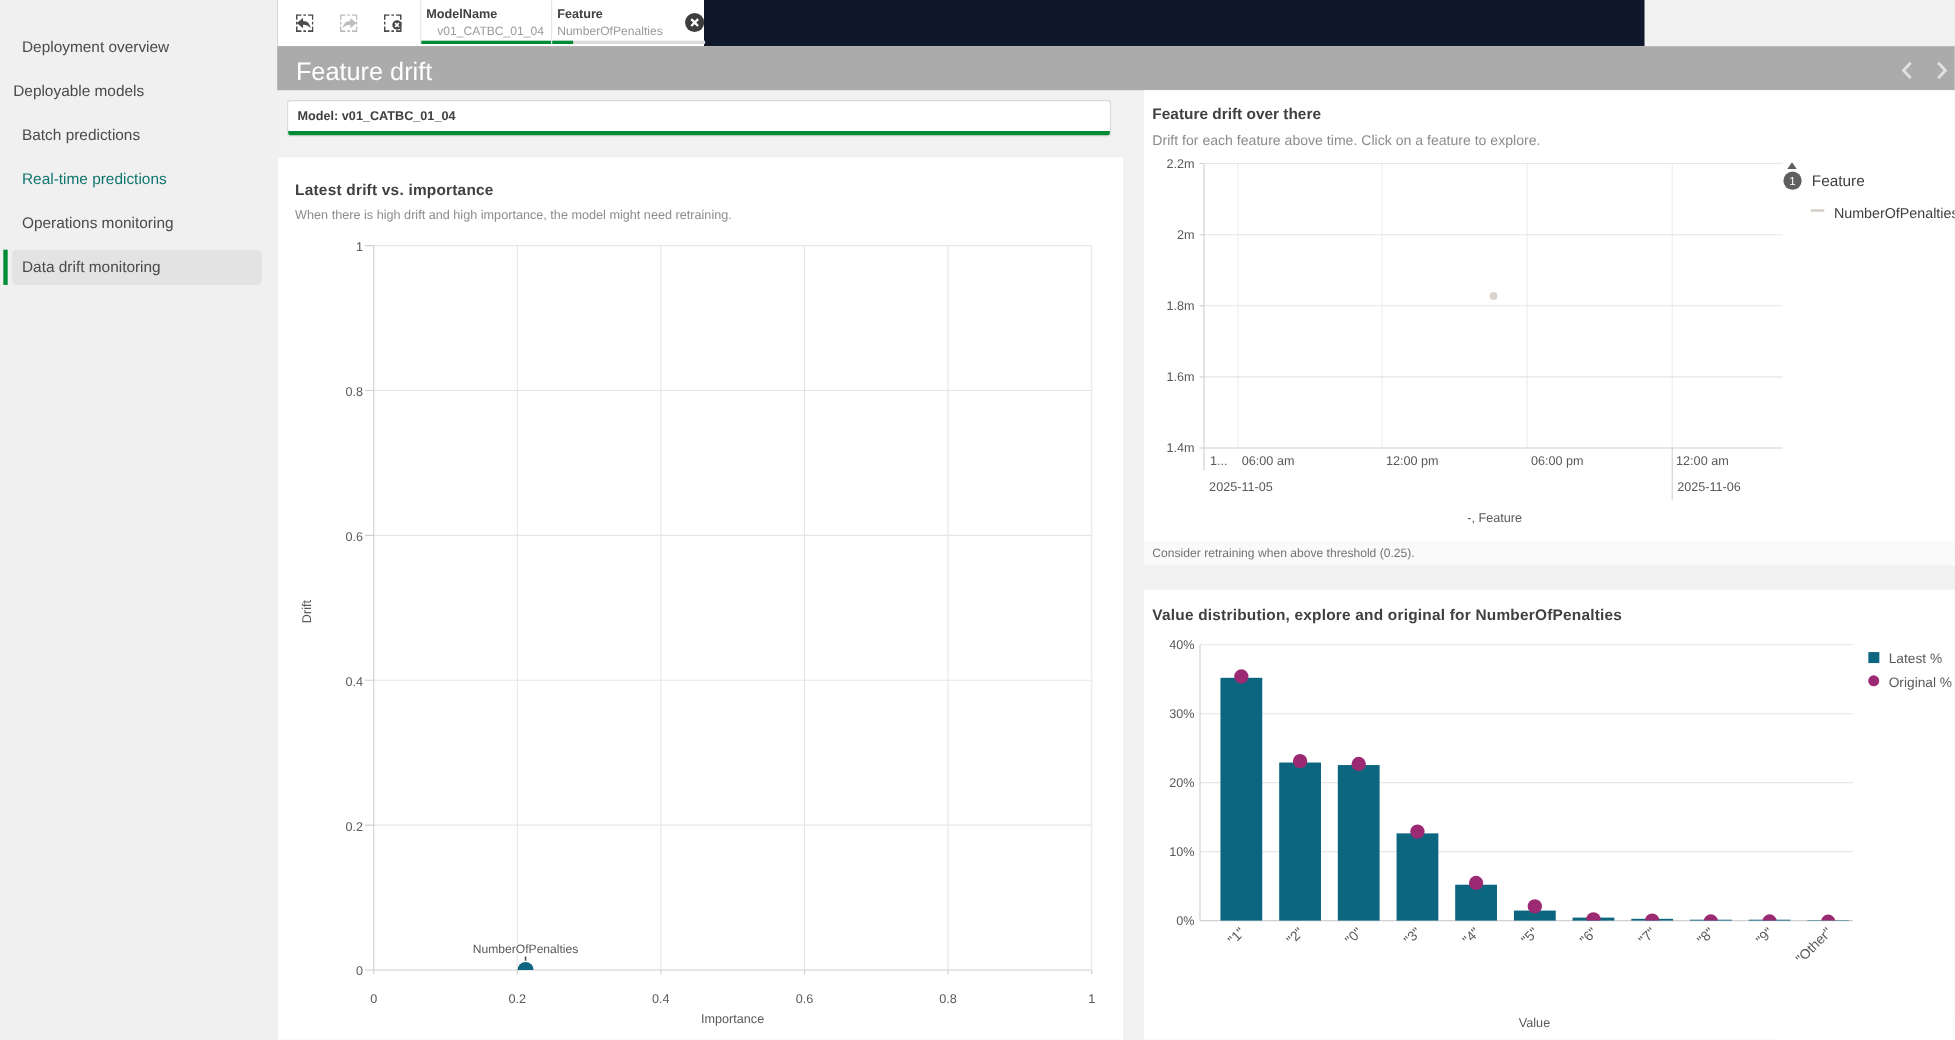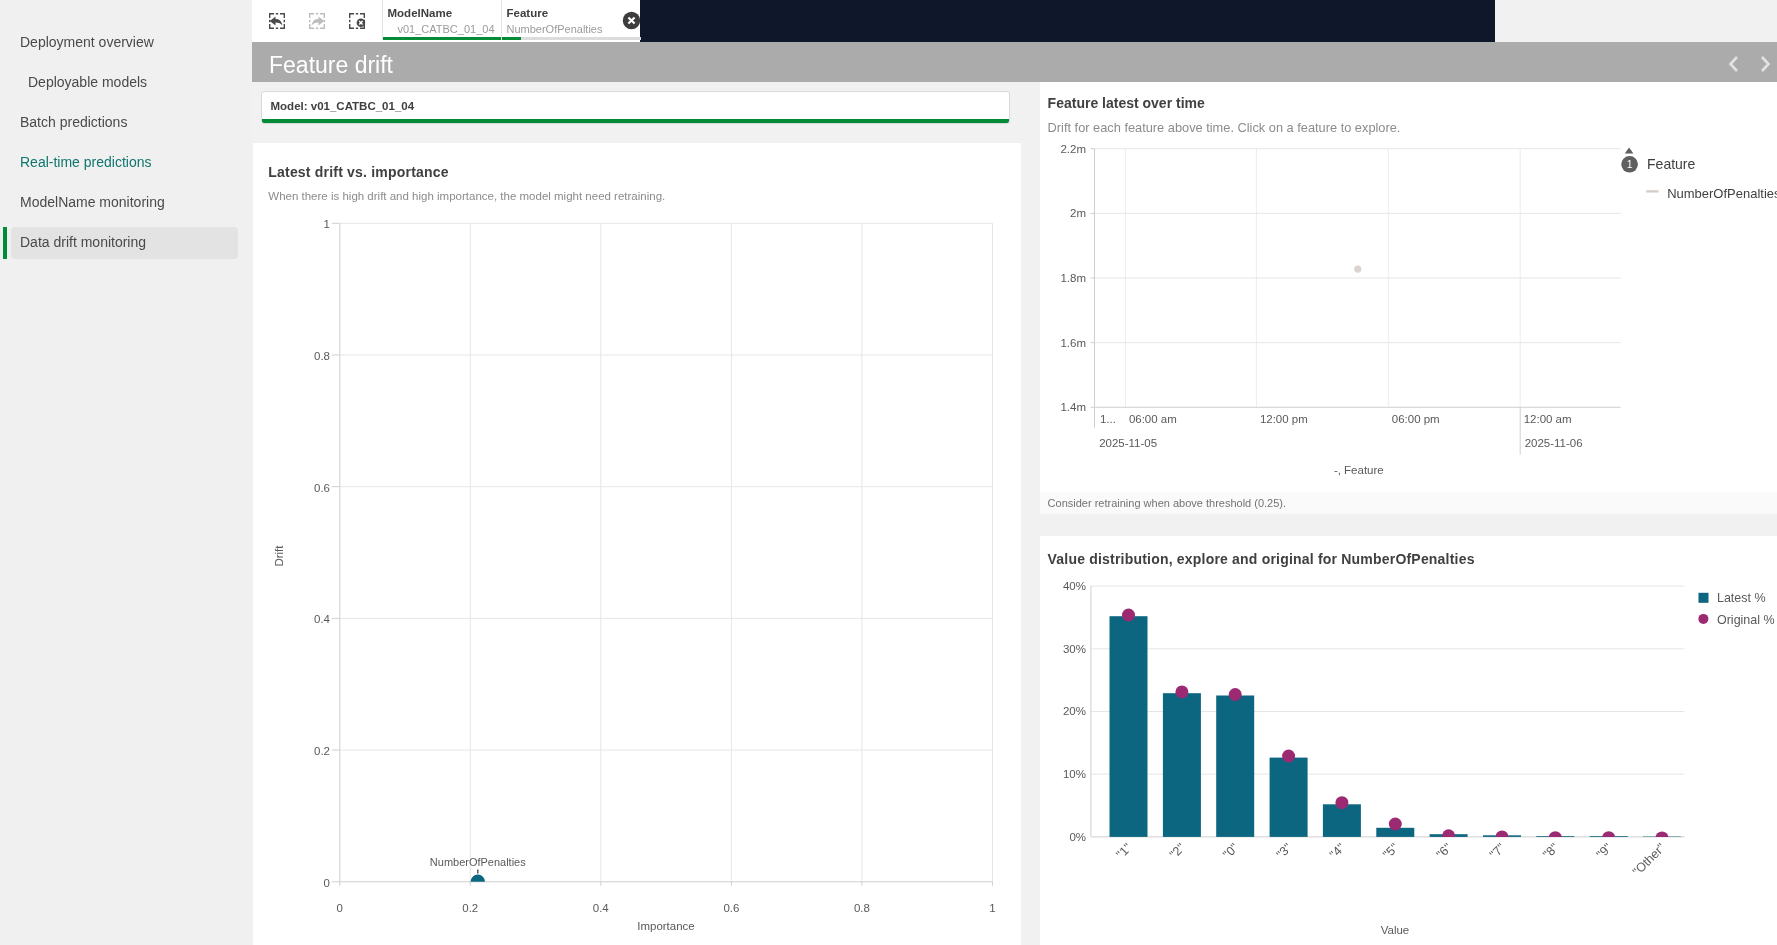--- a/index.html
+++ b/index.html
@@ -7,24 +7,24 @@
     font-family:"Liberation Sans", sans-serif; }
   .abs { position:absolute; }
 </style>
 </head>
 <body>
 
 <div class="abs" style="left:0;top:0;width:252px;height:945px;background:#f0f0f0;">
   <div class="abs" style="left:11px;top:227px;width:227px;height:32px;background:#e3e3e3;border-radius:4px;"></div>
   <div class="abs" style="left:3px;top:227px;width:4px;height:32px;background:#008c37;"></div>
   <div class="abs" style="left:20px;top:34px;font-size:14px;color:#4a4a4a;">Deployment overview</div>
-  <div class="abs" style="left:28px;top:74px;font-size:14px;color:#4a4a4a;">Deployable models</div>
+  <div class="abs" style="left:12px;top:74px;font-size:14px;color:#4a4a4a;">Deployable models</div>
   <div class="abs" style="left:20px;top:114px;font-size:14px;color:#4a4a4a;">Batch predictions</div>
   <div class="abs" style="left:20px;top:154px;font-size:14px;color:#0f766e;">Real-time predictions</div>
-  <div class="abs" style="left:20px;top:194px;font-size:14px;color:#4a4a4a;">ModelName monitoring</div>
+  <div class="abs" style="left:20px;top:194px;font-size:14px;color:#4a4a4a;">Operations monitoring</div>
   <div class="abs" style="left:20px;top:234px;font-size:14px;color:#4a4a4a;">Data drift monitoring</div>
 </div>
 
 <div class="abs" style="left:252px;top:0;width:1243px;height:42px;background:#0f172a;">
   <div class="abs" style="left:0;top:0;width:388px;height:42px;background:#ffffff;"></div>
 
   <svg class="abs" style="left:16.5px;top:13px;" width="16" height="16" viewBox="0 0 16 16">
     <g fill="none" stroke="#4a4a4a" stroke-width="1.4">
       <path d="M0.7,5 L0.7,0.7 L5,0.7 M11,0.7 L15.3,0.7 L15.3,5 M15.3,11 L15.3,15.3 L11,15.3 M5,15.3 L0.7,15.3 L0.7,11"></path>
       <path d="M6.8,0.7 L9.2,0.7 M15.3,6.8 L15.3,9.2 M9.2,15.3 L6.8,15.3 M0.7,9.2 L0.7,6.8"></path>
@@ -130,21 +130,21 @@
     <clipPath id="plotclip">
         <rect x="86.8" y="80.3" width="652.7" height="658.5"></rect>
       </clipPath>
     <circle cx="224.8" cy="738.8" r="7.2" fill="#0d6680" clip-path="url(#plotclip)"></circle>
     <line x1="224.8" y1="726.6" x2="224.8" y2="730.4" stroke="#4a4a4a" stroke-width="1.4"></line>
     <text x="224.8" y="723" font-size="11" fill="#595959" text-anchor="middle">NumberOfPenalties</text>
   </svg>
 </div>
 
 <div class="abs" style="left:1039.8px;top:82.3px;width:737.2px;height:431.6px;background:#fff;">
-  <div class="abs" style="left:7.8px;top:13px;font-size:14px;font-weight:bold;color:#404040;">Feature latest over time</div>
+  <div class="abs" style="left:7.8px;top:13px;font-size:14px;font-weight:bold;color:#404040;">Feature drift over there</div>
   <div class="abs" style="left:7.8px;top:37.5px;font-size:12.8px;color:#8c8c8c;">Drift for each feature above time. Click on a feature to explore.</div>
   <svg class="abs" style="left:0;top:0;" width="737.2" height="431.6" viewBox="0 0 737.2 431.6">
 
     <g stroke="#ececec" stroke-width="1">
       <line x1="85.4" y1="66.7" x2="85.4" y2="325.3"></line>
       <line x1="216.4" y1="66.7" x2="216.4" y2="325.3"></line>
       <line x1="348.3" y1="66.7" x2="348.3" y2="325.3"></line>
       <line x1="480.2" y1="66.7" x2="480.2" y2="325.3"></line>
     </g>
     <g stroke="#e6e6e6" stroke-width="1">

